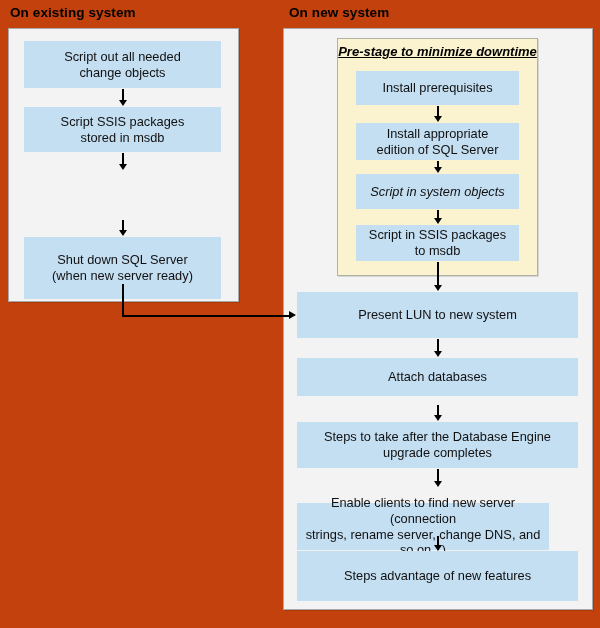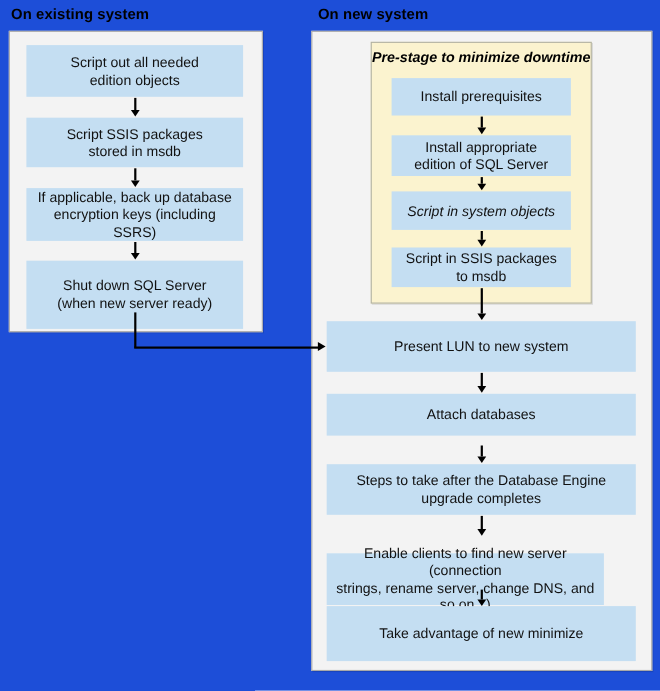--- a/index.html
+++ b/index.html
@@ -1,17 +1,17 @@
 <!DOCTYPE html>
 <html><head>
 <meta charset="utf-8">
 <style>
   html,body{margin:0;padding:0;background:#ffffff;}
   .canvas{
-    position:relative;width:600px;height:628px;background:#1d4ed8;
+    position:relative;width:600px;height:628px;background:#c2410c;
     font-family:"Liberation Sans",sans-serif;color:#111;overflow:hidden;
   }
   .col-title{
     position:absolute;font-size:13.5px;font-weight:bold;color:#000;
     white-space:nowrap;letter-spacing:0.1px;
   }
   .panel{
     position:absolute;background:#f3f3f3;border:1px solid #a9a9a9;
     box-shadow:1px 1px 0 rgba(0,0,0,0.12);box-sizing:border-box;
   }
@@ -47,28 +47,26 @@
 
 <div class="canvas">
 
   <div class="col-title" style="left:10px;top:5px;">On existing system</div>
   <div class="col-title" style="left:289px;top:5px;">On new system</div>
 
   <div class="panel" style="left:8px;top:28px;width:231px;height:274px;"></div>
   <div class="panel" style="left:283px;top:28px;width:310px;height:582px;"></div>
 
   <div class="prestage" style="left:337px;top:38px;width:201px;height:238px;"></div>
-  <div class="prestage-title" style="left:337px;top:44px;width:201px;">Pre-stage to minimize downtime</div>
+  <div class="prestage-title" style="left:337px;top:44px;width:201px;text-decoration:underline;">Pre-stage to minimize downtime</div>
 
   <div class="step" style="left:24px;top:41px;width:197px;height:47px;">Script out all needed
-edition objects</div>
+change objects</div>
   <div class="step" style="left:24px;top:107px;width:197px;height:45px;">Script SSIS packages
 stored in msdb</div>
-  <div class="step" style="left:24px;top:171px;width:197px;height:48px;">If applicable, back up database
-encryption keys (including SSRS)</div>
   <div class="step" style="left:24px;top:237px;width:197px;height:62px;">Shut down SQL Server
 (when new server ready)</div>
 
   <div class="varrow" style="left:122px;top:89px;height:11px;"></div>
   <div class="varrow" style="left:122px;top:153px;height:11px;"></div>
   <div class="varrow" style="left:122px;top:220px;height:10px;"></div>
 
   <div class="step" style="left:356px;top:71px;width:163px;height:34px;">Install prerequisites</div>
   <div class="step" style="left:356px;top:123px;width:163px;height:37px;">Install appropriate
 edition of SQL Server</div>
@@ -81,21 +79,21 @@
   <div class="varrow" style="left:437px;top:210px;height:8px;"></div>
 
   <div class="varrow" style="left:437px;top:262px;height:23px;"></div>
 
   <div class="step" style="left:297px;top:292px;width:281px;height:46px;">Present LUN to new system</div>
   <div class="step" style="left:297px;top:358px;width:281px;height:38px;">Attach databases</div>
   <div class="step" style="left:297px;top:422px;width:281px;height:46px;">Steps to take after the Database Engine
 upgrade completes</div>
   <div class="step" style="left:297px;top:488px;width:252px;height:47px;margin-top:15px;">Enable clients to find new server (connection
 strings, rename server, change DNS, and so on...)</div>
-  <div class="step" style="left:297px;top:551px;width:281px;height:50px;">Take advantage of new minimize</div>
+  <div class="step" style="left:297px;top:551px;width:281px;height:50px;">Steps advantage of new features</div>
 
   <div class="varrow" style="left:437px;top:339px;height:12px;"></div>
   <div class="varrow" style="left:437px;top:405px;height:10px;"></div>
   <div class="varrow" style="left:437px;top:469px;height:12px;"></div>
   <div class="varrow" style="left:437px;top:536px;height:9px;"></div>
 
   <div class="vline" style="left:122px;top:284px;height:32px;"></div>
   <div class="hline" style="left:122px;top:315px;width:168px;"></div>
   <div class="rarrow" style="left:289px;top:311px;"></div>
 

